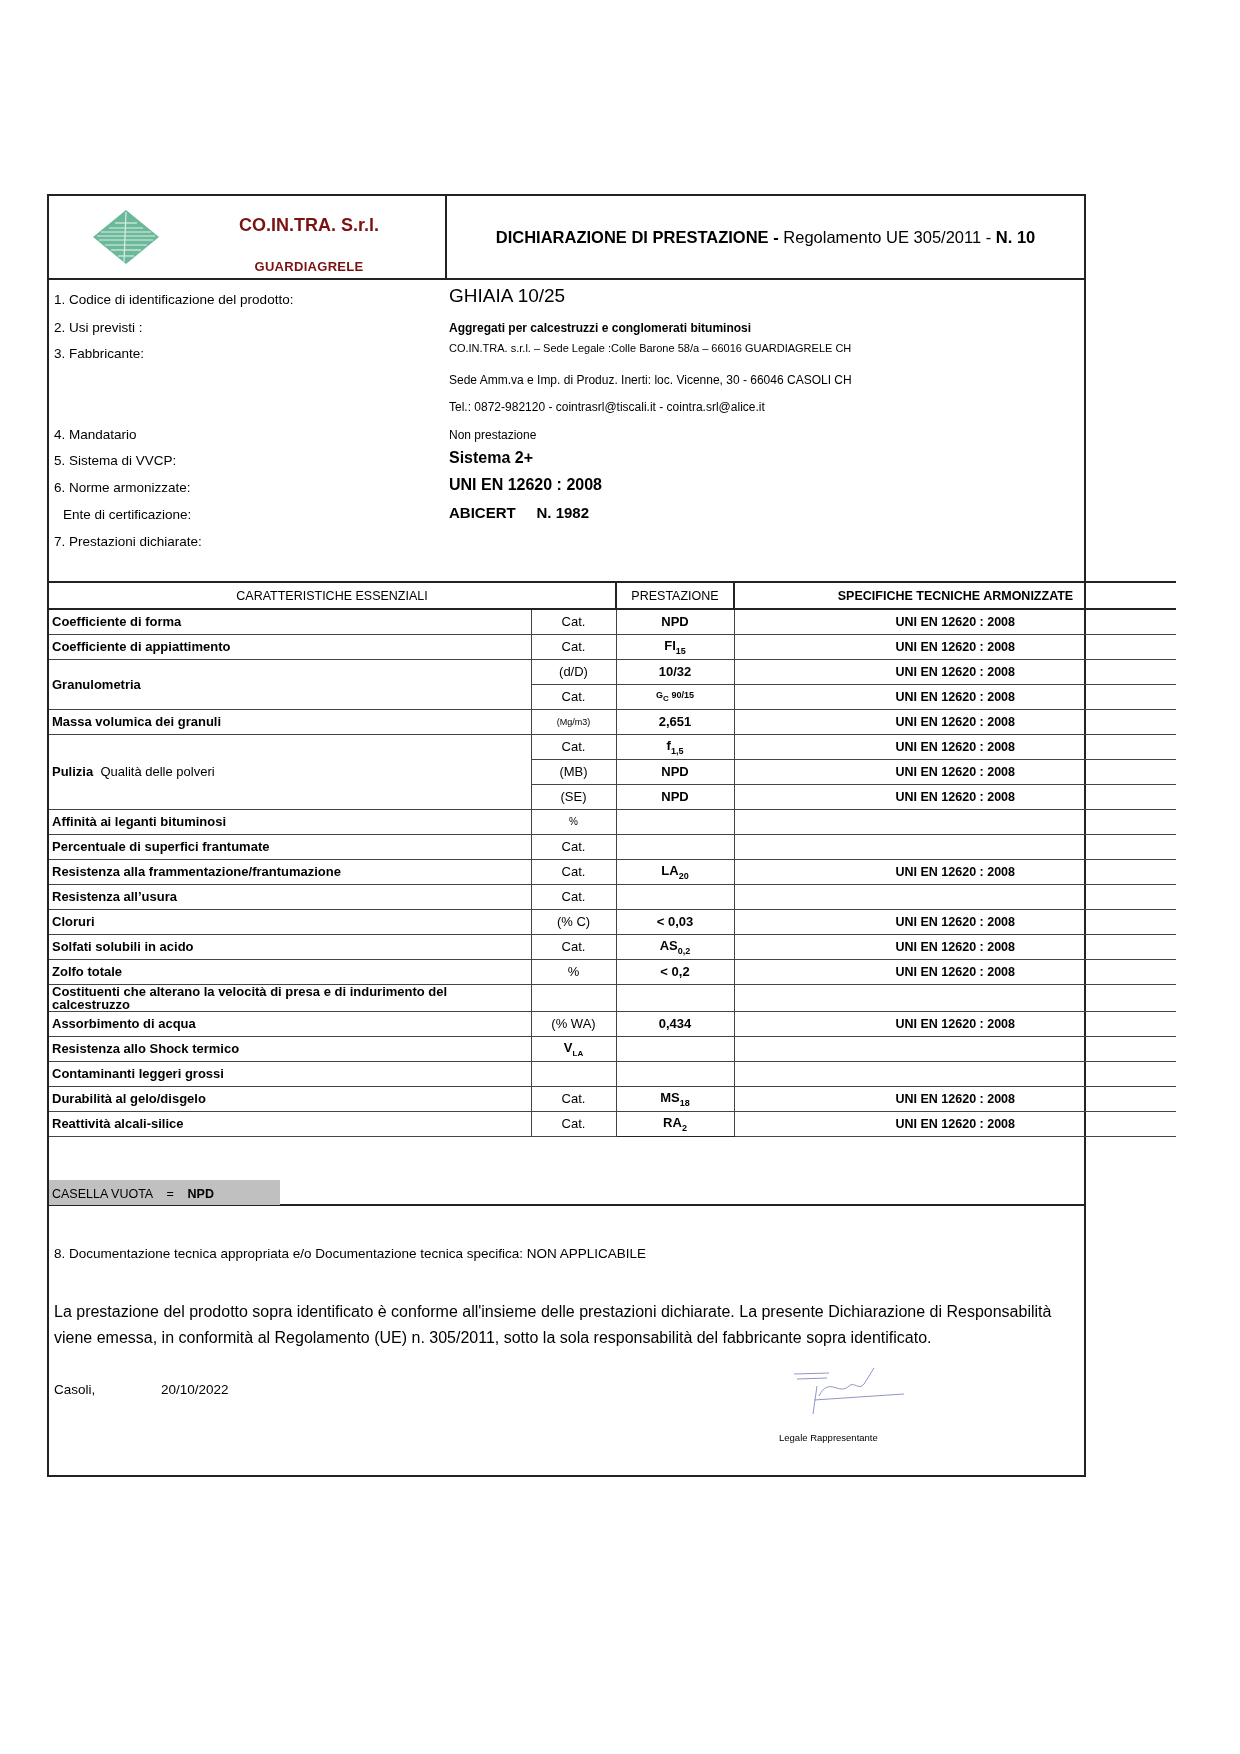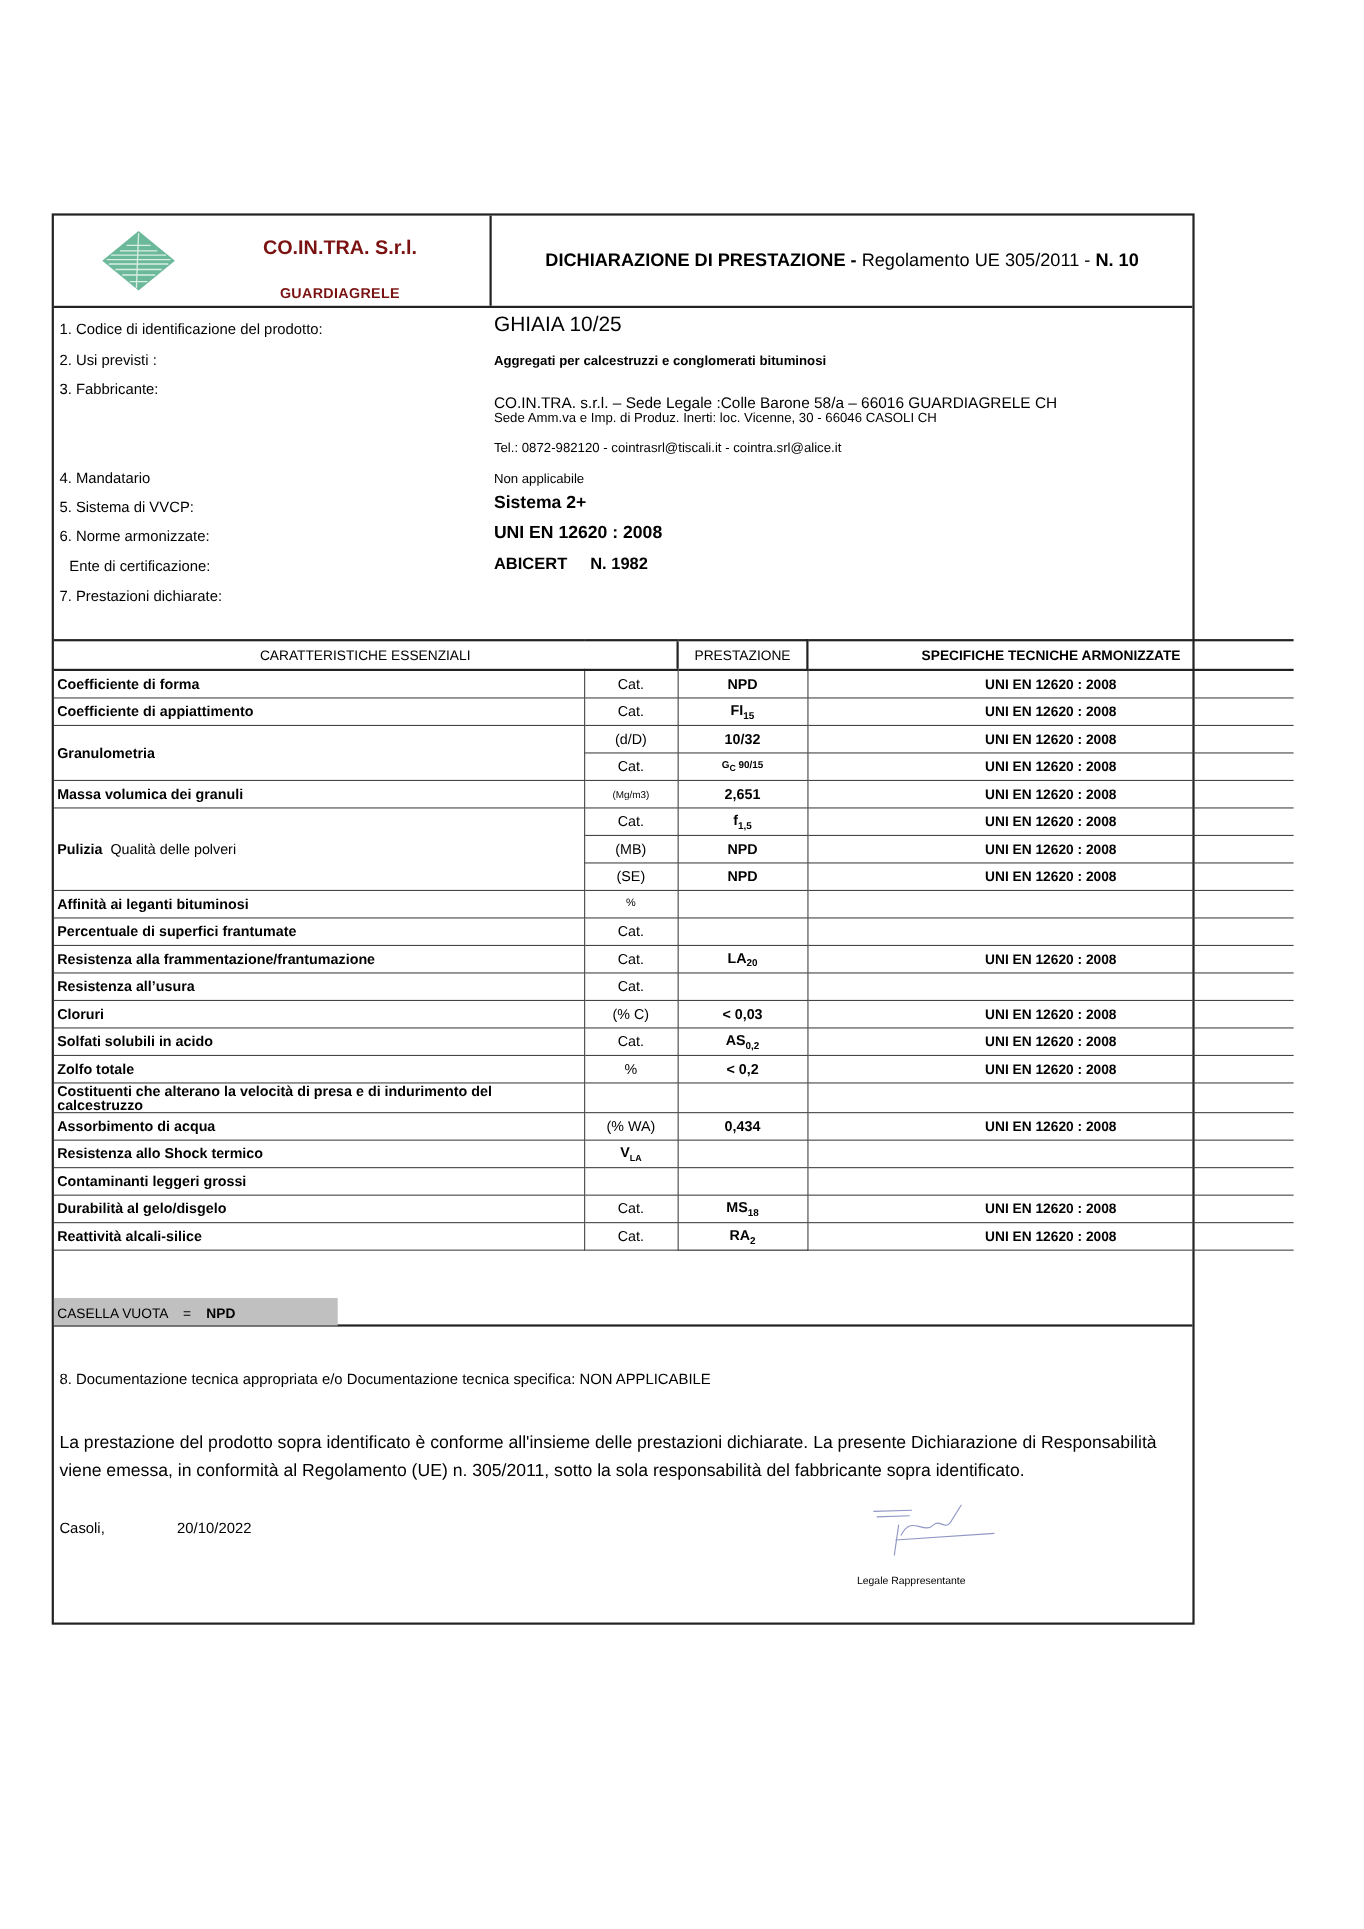--- a/index.html
+++ b/index.html
@@ -12,30 +12,30 @@
   .company .n1 { font-size:18px; display:block; }
   .company .n2 { font-size:13px; display:block; margin-top:23px; letter-spacing:0.3px; }
   .hdr-right { position:absolute; left:398px; top:0; right:0; height:82px; display:flex; align-items:center; justify-content:center; font-size:16.5px; }
   .hdr-right b { font-weight:bold; }
   .info { position:absolute; left:0; top:84px; width:100%; }
   .irow { position:absolute; left:5px; font-size:13.5px; }
   .ival { position:absolute; left:400px; }
   .big { font-size:19px; font-weight:normal; }
   .bold16 { font-size:16px; font-weight:bold; }
   .sm12 { font-size:12px; }
-  .med17 { font-size:14px;margin-top:16px; }
+  .med17 { font-size:11px; }
   table.ce { position:absolute; left:0; top:385px; width:1127px; border-collapse:collapse; font-size:13px; }
   table.ce td { border:1px solid #444; height:25px; padding:0 3px; box-sizing:border-box; }
   table.ce tr.head td { border-top:2px solid #222; border-bottom:2px solid #222; height:27px; }
   td.name { font-weight:bold; width:482px; }
   td.unit { text-align:center; width:85px; }
   td.perf { text-align:center; font-weight:bold; width:118px; }
   td.spec { text-align:center; font-weight:bold; font-size:12.5px; }
   .legend-row { position:absolute; left:0; top:983px; width:1035px; height:27px; border-bottom:2px solid #222; box-sizing:border-box; }
-  .legend-box { position:absolute; left:0; top:1px; width:258px; height:25px; background:#c0c0c0; font-size:12.5px; line-height:28px; padding-left:3px; box-sizing:border-box; }
+  .legend-box { position:absolute; left:0; top:1px; width:231px; height:25px; background:#c0c0c0; font-size:12.5px; line-height:28px; padding-left:3px; box-sizing:border-box; }
   .p8 { position:absolute; left:5px; top:1050px; font-size:13.5px; }
   .decl { position:absolute; left:5px; top:1103px; font-size:16px; line-height:26px; }
   .place { position:absolute; left:5px; top:1186px; font-size:13.5px; }
   .date { position:absolute; left:112px; top:1186px; font-size:13.5px; }
   .sig { position:absolute; left:740px; top:1170px; width:120px; height:50px; }
   .rep { position:absolute; left:730px; top:1236px; font-size:9.5px; }
 </style>
 </head>
 <body>
 
@@ -73,21 +73,21 @@
 
     <div class="irow" style="top:40px">2. Usi previsti :</div>
     <div class="ival sm12" style="top:41px;font-weight:bold">Aggregati per calcestruzzi e conglomerati bituminosi</div>
 
     <div class="irow" style="top:66px">3. Fabbricante:</div>
     <div class="ival med17" style="top:62px">CO.IN.TRA. s.r.l. – Sede Legale :Colle Barone 58/a – 66016 GUARDIAGRELE CH</div>
     <div class="ival sm12" style="top:93px">Sede Amm.va e Imp. di Produz. Inerti: loc. Vicenne, 30 - 66046 CASOLI CH</div>
     <div class="ival sm12" style="top:120px">Tel.: 0872-982120 - cointrasrl@tiscali.it - cointra.srl@alice.it</div>
 
     <div class="irow" style="top:147px">4. Mandatario</div>
-    <div class="ival sm12" style="top:148px">Non applicabile</div>
+    <div class="ival sm12" style="top:148px">Non prestazione</div>
 
     <div class="irow" style="top:173px">5. Sistema di VVCP:</div>
     <div class="ival bold16" style="top:169px">Sistema  2+</div>
 
     <div class="irow" style="top:200px">6. Norme armonizzate:</div>
     <div class="ival bold16" style="top:196px">UNI EN 12620 : 2008</div>
 
     <div class="irow" style="top:227px;left:14px">Ente di certificazione:</div>
     <div class="ival" style="top:224px;font-size:15px;font-weight:bold;white-space:pre">ABICERT     N. 1982</div>
 

